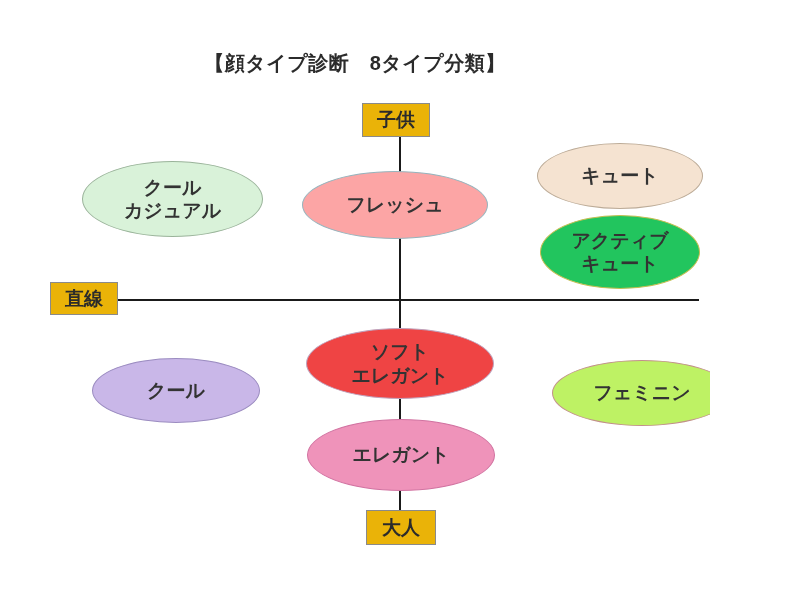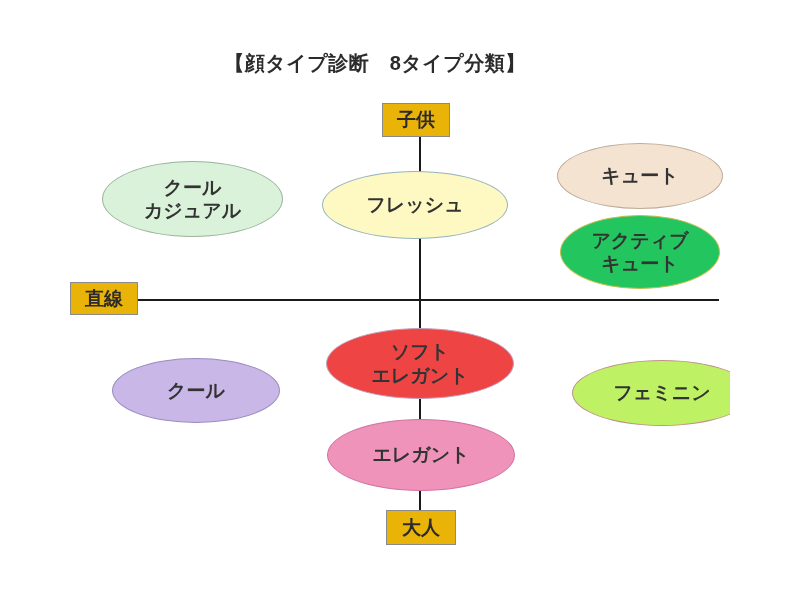--- a/index.html
+++ b/index.html
@@ -7,21 +7,20 @@
     padding: 0;
     background: #ffffff;
   }
   .stage {
     position: relative;
     width: 710px;
     height: 600px;
     background: #ffffff;
     overflow: hidden;
     font-family: "Liberation Sans", "DejaVu Sans", sans-serif;
-    margin-left: 20px;
   }
   .title {
     position: absolute;
     top: 50px;
     left: 0;
     width: 100%;
     margin: 0;
     text-align: center;
     font-size: 20px;
     font-weight: bold;
@@ -101,21 +100,21 @@
 
   <div class="axis-box child">子供</div>
   <div class="axis-box straight">直線</div>
   <div class="axis-box adult">大人</div>
 
   <div class="ellipse e-cool-casual" style="background-color: rgb(217, 242, 217); border-color: rgb(154, 179, 154);">
     <span class="type-label">クール
 カジュアル</span>
   </div>
 
-  <div class="ellipse e-fresh" style="background-color: #fef9c3; border-color: rgb(150, 180, 189);">
+  <div class="ellipse e-fresh" style="background-color: #fca5a5; border-color: rgb(150, 180, 189);">
     <span class="type-label">フレッシュ</span>
   </div>
 
   <div class="ellipse e-cute" style="background-color: rgb(245, 227, 209); border-color: rgb(188, 171, 151);">
     <span class="type-label">キュート</span>
   </div>
 
   <div class="ellipse e-active-cute" style="background-color: #22c55e; border-color: rgb(196, 190, 82);">
     <span class="type-label">アクティブ
 キュート</span>

